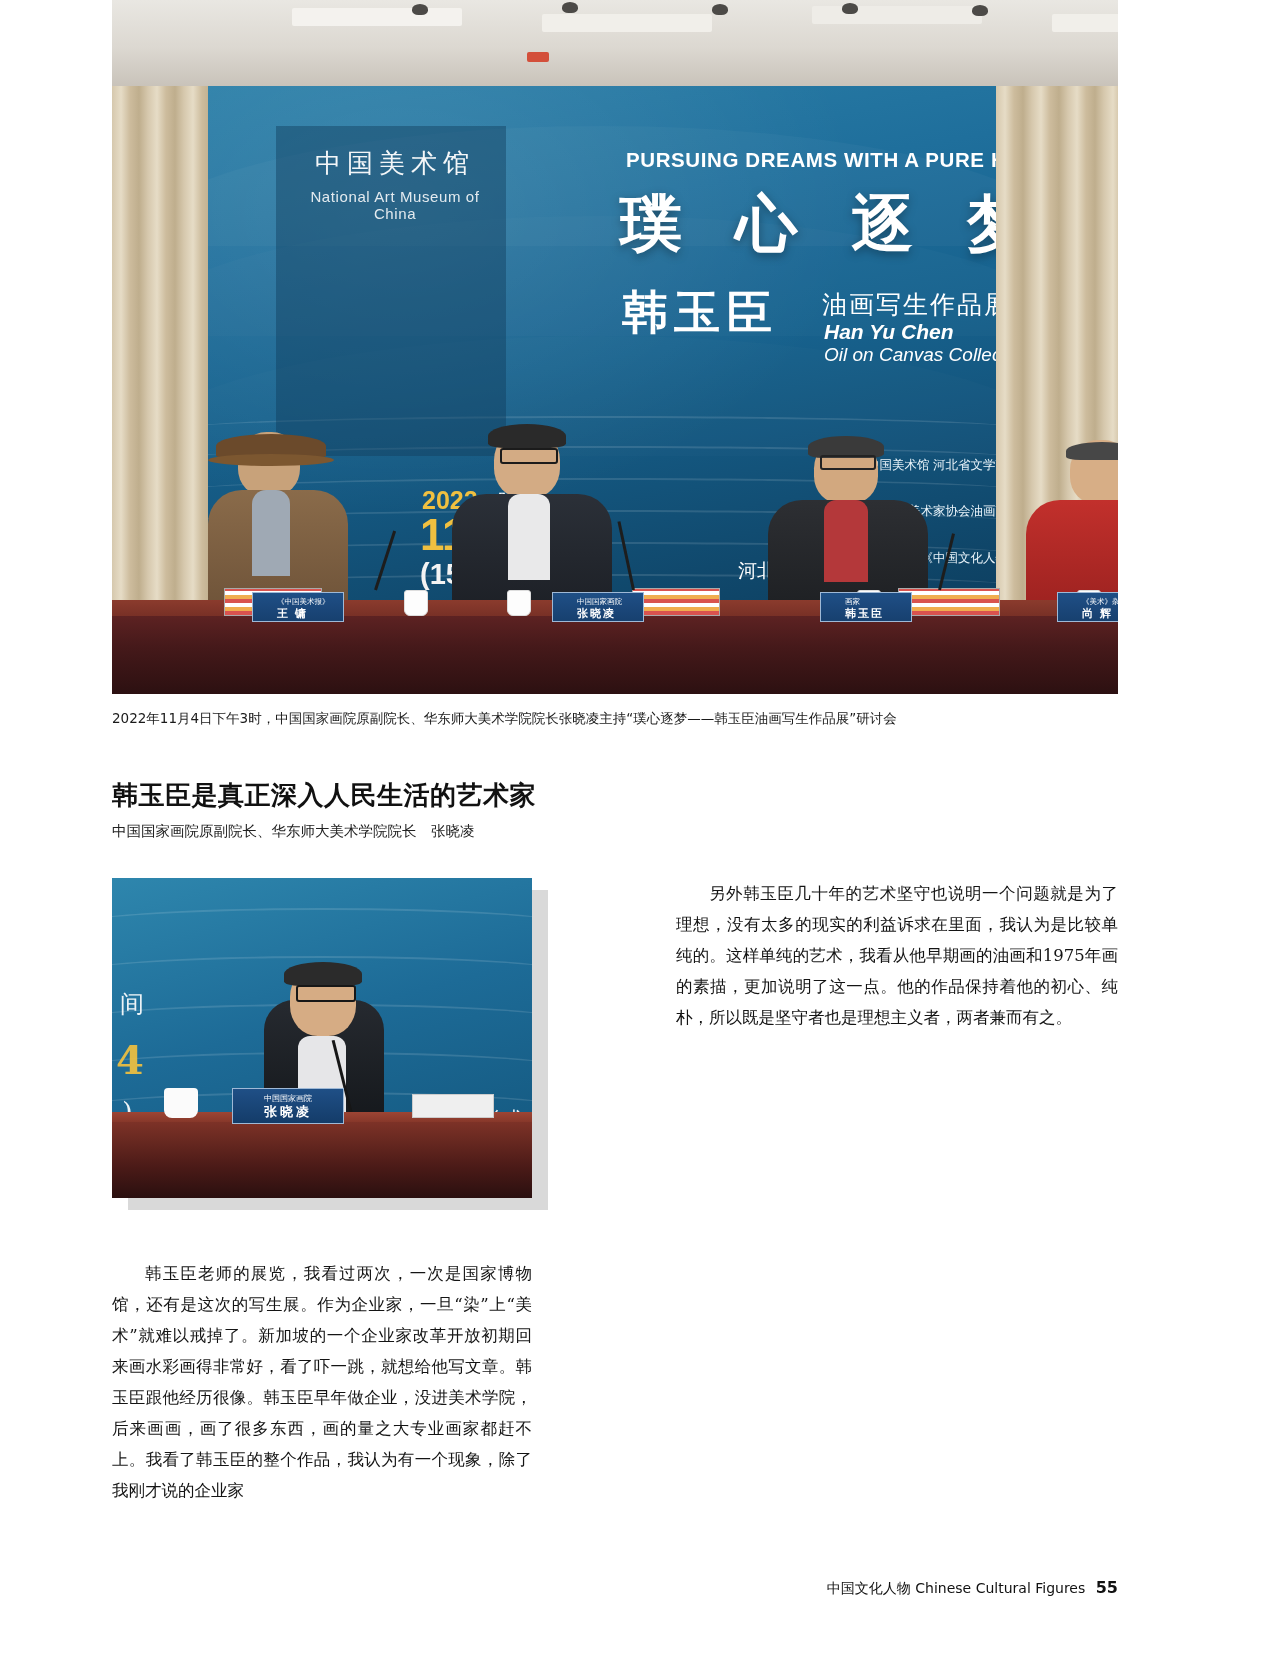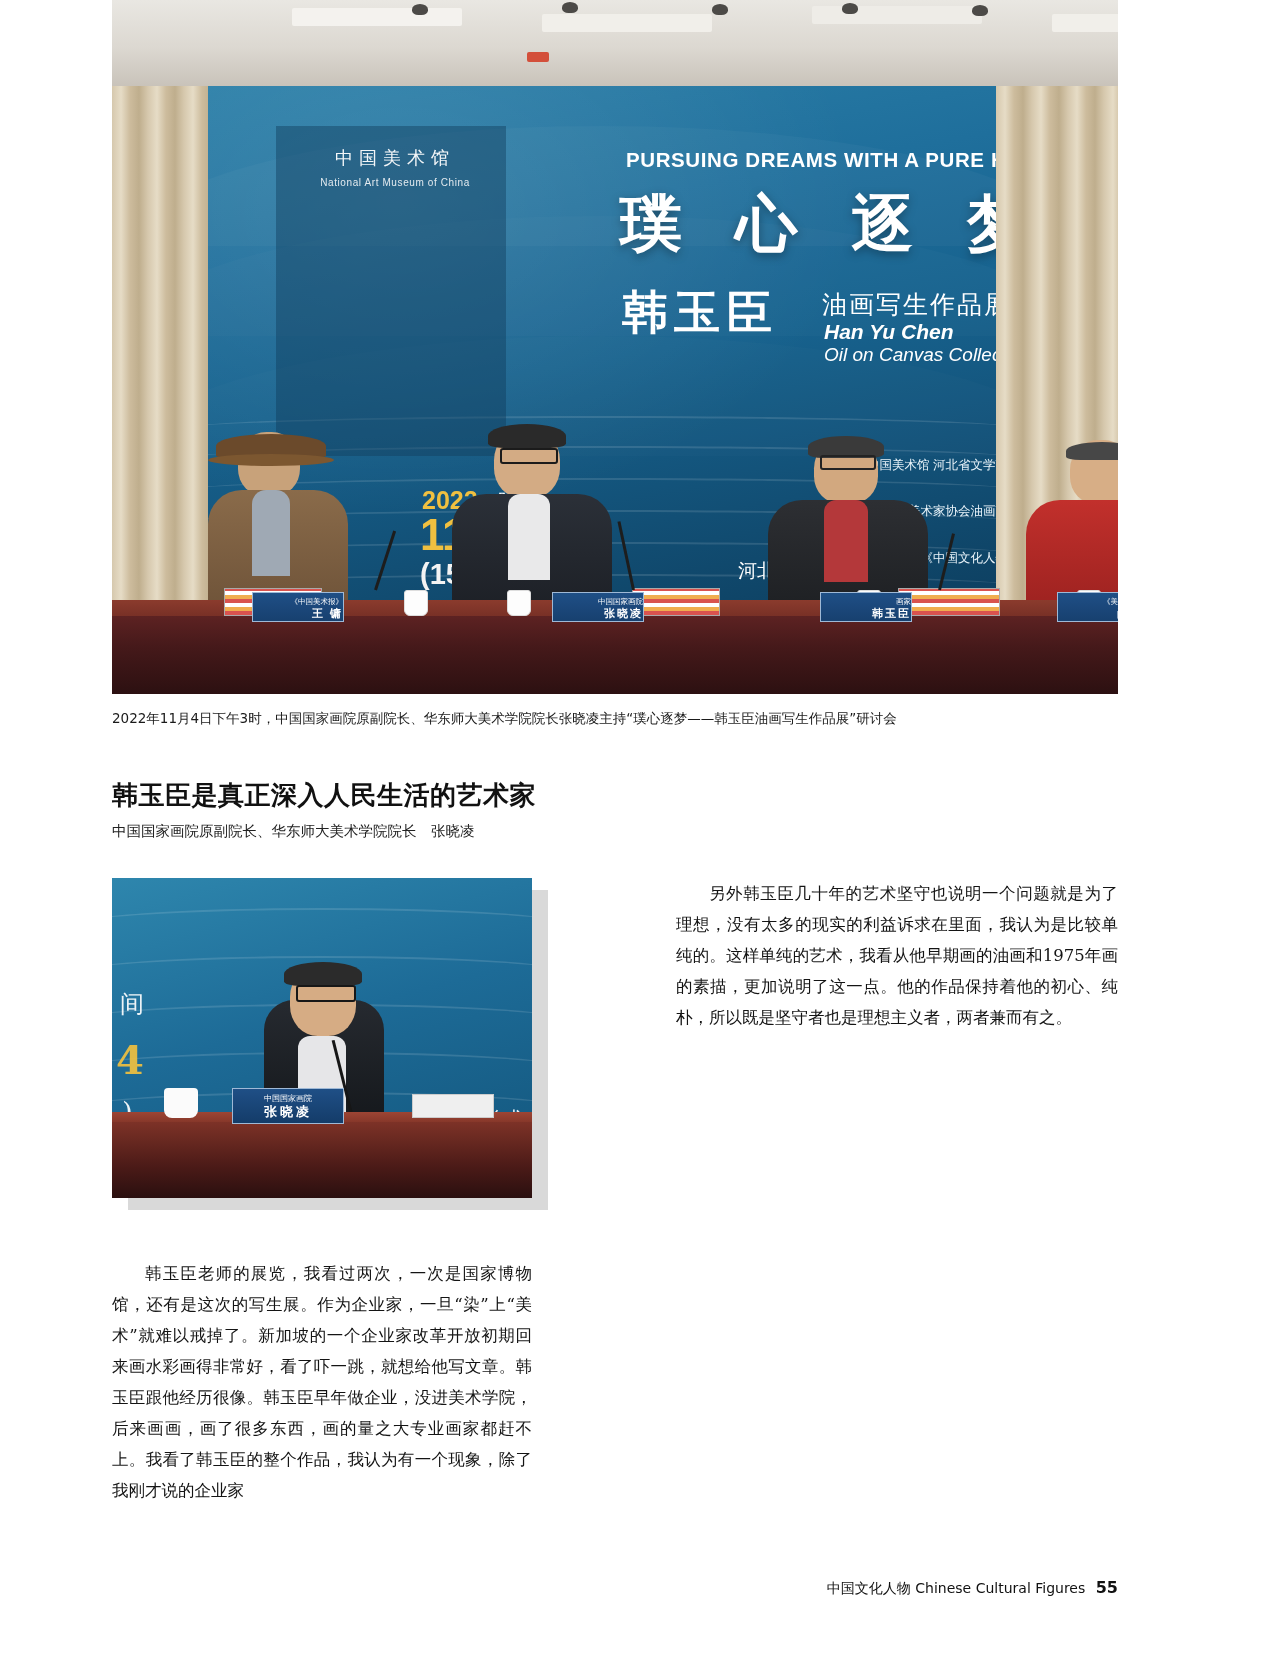--- a/index.html
+++ b/index.html
@@ -80,24 +80,24 @@
     position: absolute;
     left: 68px; top: 40px; width: 230px; height: 330px;
     background: rgba(14, 58, 88, 0.42);
   }
   .namc-logo {
     position: absolute; left: 92px; top: 60px; width: 190px;
     color: #f3f6f8; text-align: center;
   }
   .namc-cn {
     font-family: "DejaVu Serif", serif;
-    font-size: 18px; letter-spacing: 6px; white-space: nowrap;
+    font-size: 26px; letter-spacing: 6px; white-space: nowrap;
   }
   .namc-en {
-    font-size: 10px; letter-spacing: .6px; margin-top: 7px; opacity: .92;
+    font-size: 15px; letter-spacing: .6px; margin-top: 7px; opacity: .92;
   }
   .seminar {
     position: absolute; left: 84px; top: 196px; width: 200px;
     text-align: center; color: #fff;
     font-family: "DejaVu Serif", serif;
     font-size: 36px; font-weight: bold; letter-spacing: 9px;
     white-space: nowrap;
   }
   .pursuing {
     position: absolute; left: 418px; top: 62px; width: 345px;
@@ -169,21 +169,21 @@
     background: linear-gradient(180deg,#8b3b2d 0%,#6d2a22 100%);
   }
   .person { position: absolute; bottom: 78px; }
   .body { position: absolute; bottom: 0; border-radius: 34px 34px 0 0; }
 
   .nameplate {
     position: absolute; bottom: 72px;
     height: 30px; width: 92px;
     background: linear-gradient(180deg,#1f4f86 0%,#17406f 100%);
     border: 1px solid #9fb9d6;
-    color: #fff; font-size: 9px; text-align: right;
+    color: #fff; font-size: 9px; text-align: left;
     line-height: 1.25; padding-top: 3px; box-sizing: border-box; padding-left: 24px;
   }
   .nameplate b { display:block; font-size: 11px; letter-spacing: 2px; }
   .books {
     position: absolute; bottom: 78px; height: 26px;
     background: repeating-linear-gradient(0deg,#d9534f 0 4px,#f0ad4e 4px 8px,#ffffff 8px 12px);
     border: 1px solid #aaa;
   }
   .cup {
     position: absolute; bottom: 78px; width: 22px; height: 24px;

